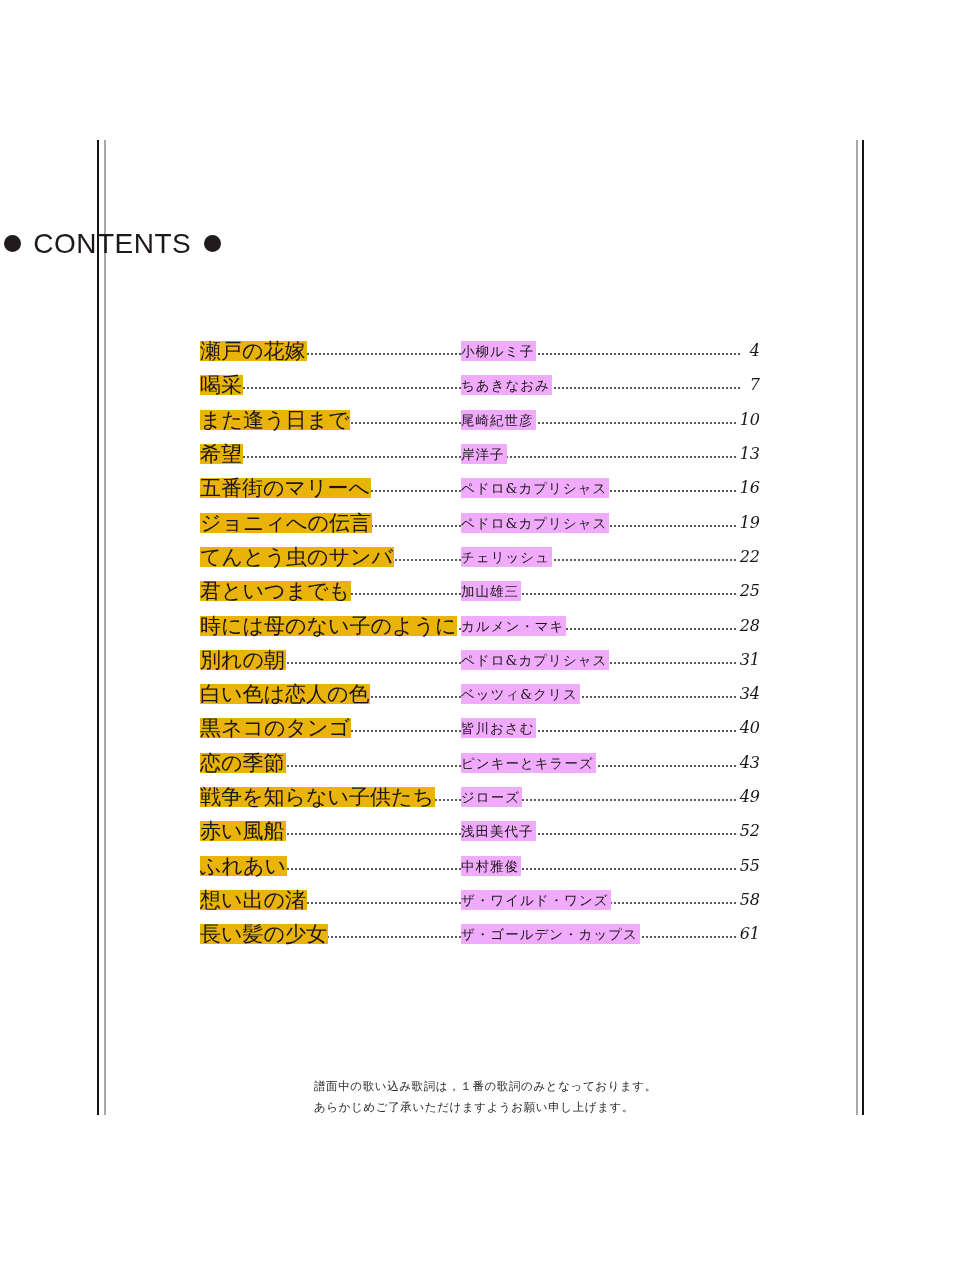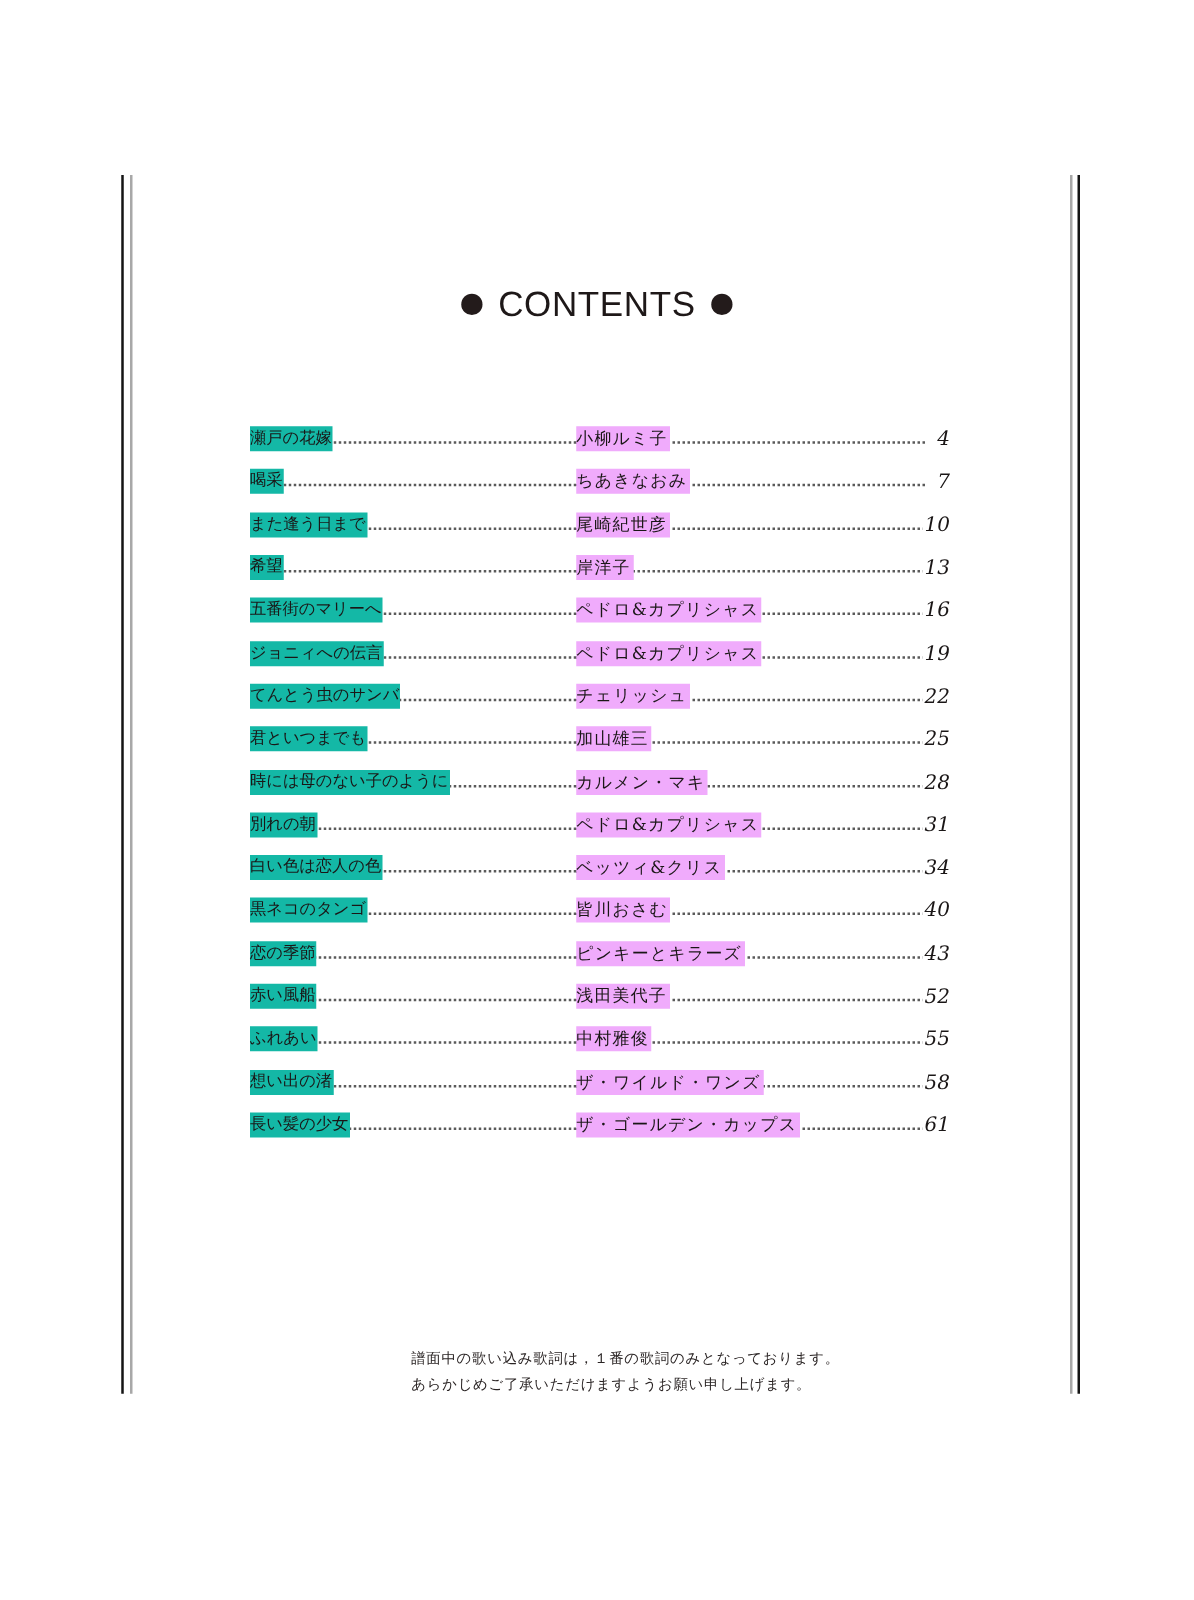--- a/index.html
+++ b/index.html
@@ -25,21 +25,21 @@
     #rule-left-outer  { left: 97px; }
     #rule-left-inner  { left: 104px; }
     #rule-right-inner { left: 856px; }
     #rule-right-outer { left: 862px; }
 
     .title {
       position: absolute;
       top: 226px;
       left: 0;
       width: 955px;
-      text-align: center;
+      text-align: left;
       font-family: "Liberation Sans", "DejaVu Sans", sans-serif;
       font-size: 28px;
       letter-spacing: 0.5px;
       color: #1e1818;
       line-height: 36px;
       white-space: nowrap;
     }
     .title .dot {
       display: inline-block;
       width: 17px;
@@ -62,22 +62,22 @@
       position: relative;
       height: 34.3px;
       display: flex;
       align-items: center;
       font-size: 14.5px;
       line-height: 20px;
     }
     .row .song {
       flex: 0 0 auto;
       white-space: nowrap;
-      font-size: 13px;
-      background: #14b8a6;
+      font-size: 21px;
+      background: #eab308;
       padding-right: 1px;
     }
     .row .lead1 {
       position: absolute;
       left: 0;
       width: 261px;
       top: 50%;
       border-bottom: 2px dotted #5a5a5a;
       transform: translateY(2px);
       z-index: 0;
@@ -108,21 +108,21 @@
       font-size: 16px;
       background: #fff;
       padding-left: 2px;
       text-align: right;
       min-width: 14px;
     }
 
     .note {
       position: absolute;
       top: 1076px;
-      left: 329px;
+      left: 314px;
       width: 400px;
       font-size: 11.5px;
       line-height: 21px;
       color: #2a2424;
       letter-spacing: 0.6px;
     }
     .note div { white-space: nowrap; }
   </style>
 </head>
 <body>
@@ -225,20 +225,27 @@
     </div>
     <div class="row">
       <span class="lead1"></span>
       <span class="song">恋の季節</span>
       <span class="lead2"></span>
       <span class="artist">ピンキーとキラーズ</span>
       <span class="page">43</span>
     </div>
     <div class="row">
       <span class="lead1"></span>
+      <span class="song">戦争を知らない子供たち</span>
+      <span class="lead2"></span>
+      <span class="artist">ジローズ</span>
+      <span class="page">49</span>
+    </div>
+    <div class="row">
+      <span class="lead1"></span>
       <span class="song">赤い風船</span>
       <span class="lead2"></span>
       <span class="artist">浅田美代子</span>
       <span class="page">52</span>
     </div>
     <div class="row">
       <span class="lead1"></span>
       <span class="song">ふれあい</span>
       <span class="lead2"></span>
       <span class="artist">中村雅俊</span>

